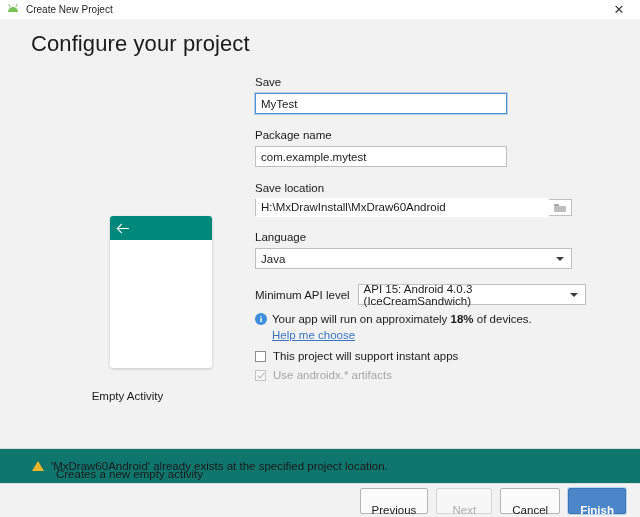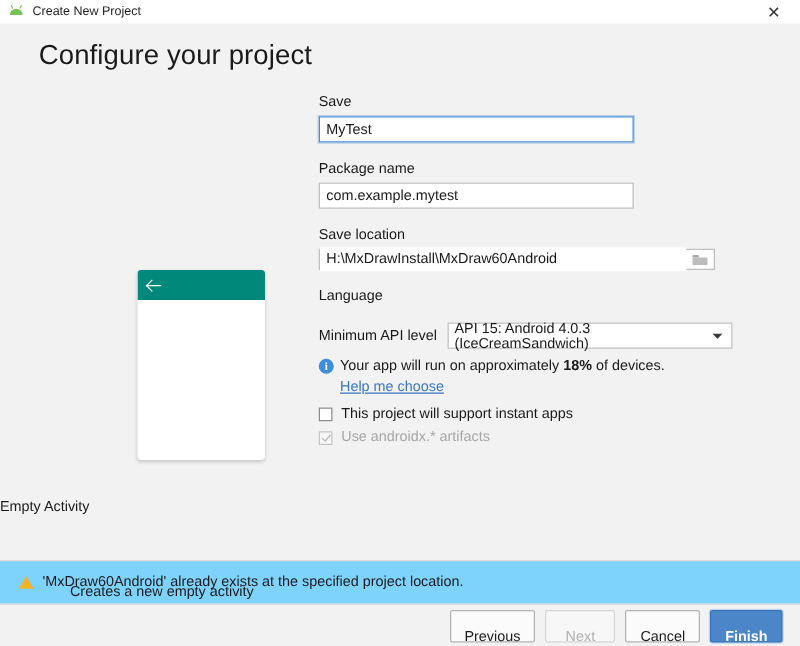--- a/index.html
+++ b/index.html
@@ -140,24 +140,24 @@
     left: 0.4px;
     top: 2.4px;
     width: 6px;
     height: 6px;
     border-left: 1.4px solid #ffffff;
     border-bottom: 1.4px solid #ffffff;
     transform: rotate(45deg);
   }
   .preview-caption {
     position: absolute;
-    top: 331px;
+    top: 321px;
     left: 0;
     width: 255px;
-    text-align: left;
+    text-align: center;
     font-size: 11.5px;
     color: #1a1a1a;
   }
   .preview-desc {
     position: absolute;
     top: 399px;
     left: 2px;
     width: 255px;
     text-align: center;
     font-size: 11.5px;
@@ -344,25 +344,25 @@
   }
   .checkbox.disabled.checked::after {
     border-color: #b6b6b6;
   }
   .check-label { font-size: 11.5px; color: #1a1a1a; }
   .check-label.disabled { color: #a6a6a6; }
 
   
   .warning-strip {
     height: 35px;
-    background: #7dd3fc;
+    background: #0f766e;
     border-top: 1px solid #dcdcdc;
     display: flex;
     align-items: center;
-    padding-left: 15px;
+    padding-left: 32px;
     box-sizing: border-box;
   }
   .warn-ico {
     width: 0;
     height: 0;
     border-left: 6px solid transparent;
     border-right: 6px solid transparent;
     border-bottom: 10px solid #f0b429;
     margin-right: 7px;
     flex: 0 0 auto;
@@ -455,20 +455,24 @@
       <div class="path-wrap">
         <input class="text-input" type="text" value="H:\MxDrawInstall\MxDraw60Android" style="">
         <div class="browse-btn">
           <div class="folder-ico"></div>
         </div>
       </div>
     </div>
 
     <div class="field-group">
       <div class="field-label">Language</div>
+      <div class="select-box">
+        <span class="sel-text">Java</span>
+        <span class="caret"></span>
+      </div>
     </div>
 
     <div class="api-row">
       <div class="field-label">Minimum API level</div>
       <div class="select-box api">
         <span class="sel-text">API 15: Android 4.0.3 (IceCreamSandwich)</span>
         <span class="caret"></span>
       </div>
     </div>
 

